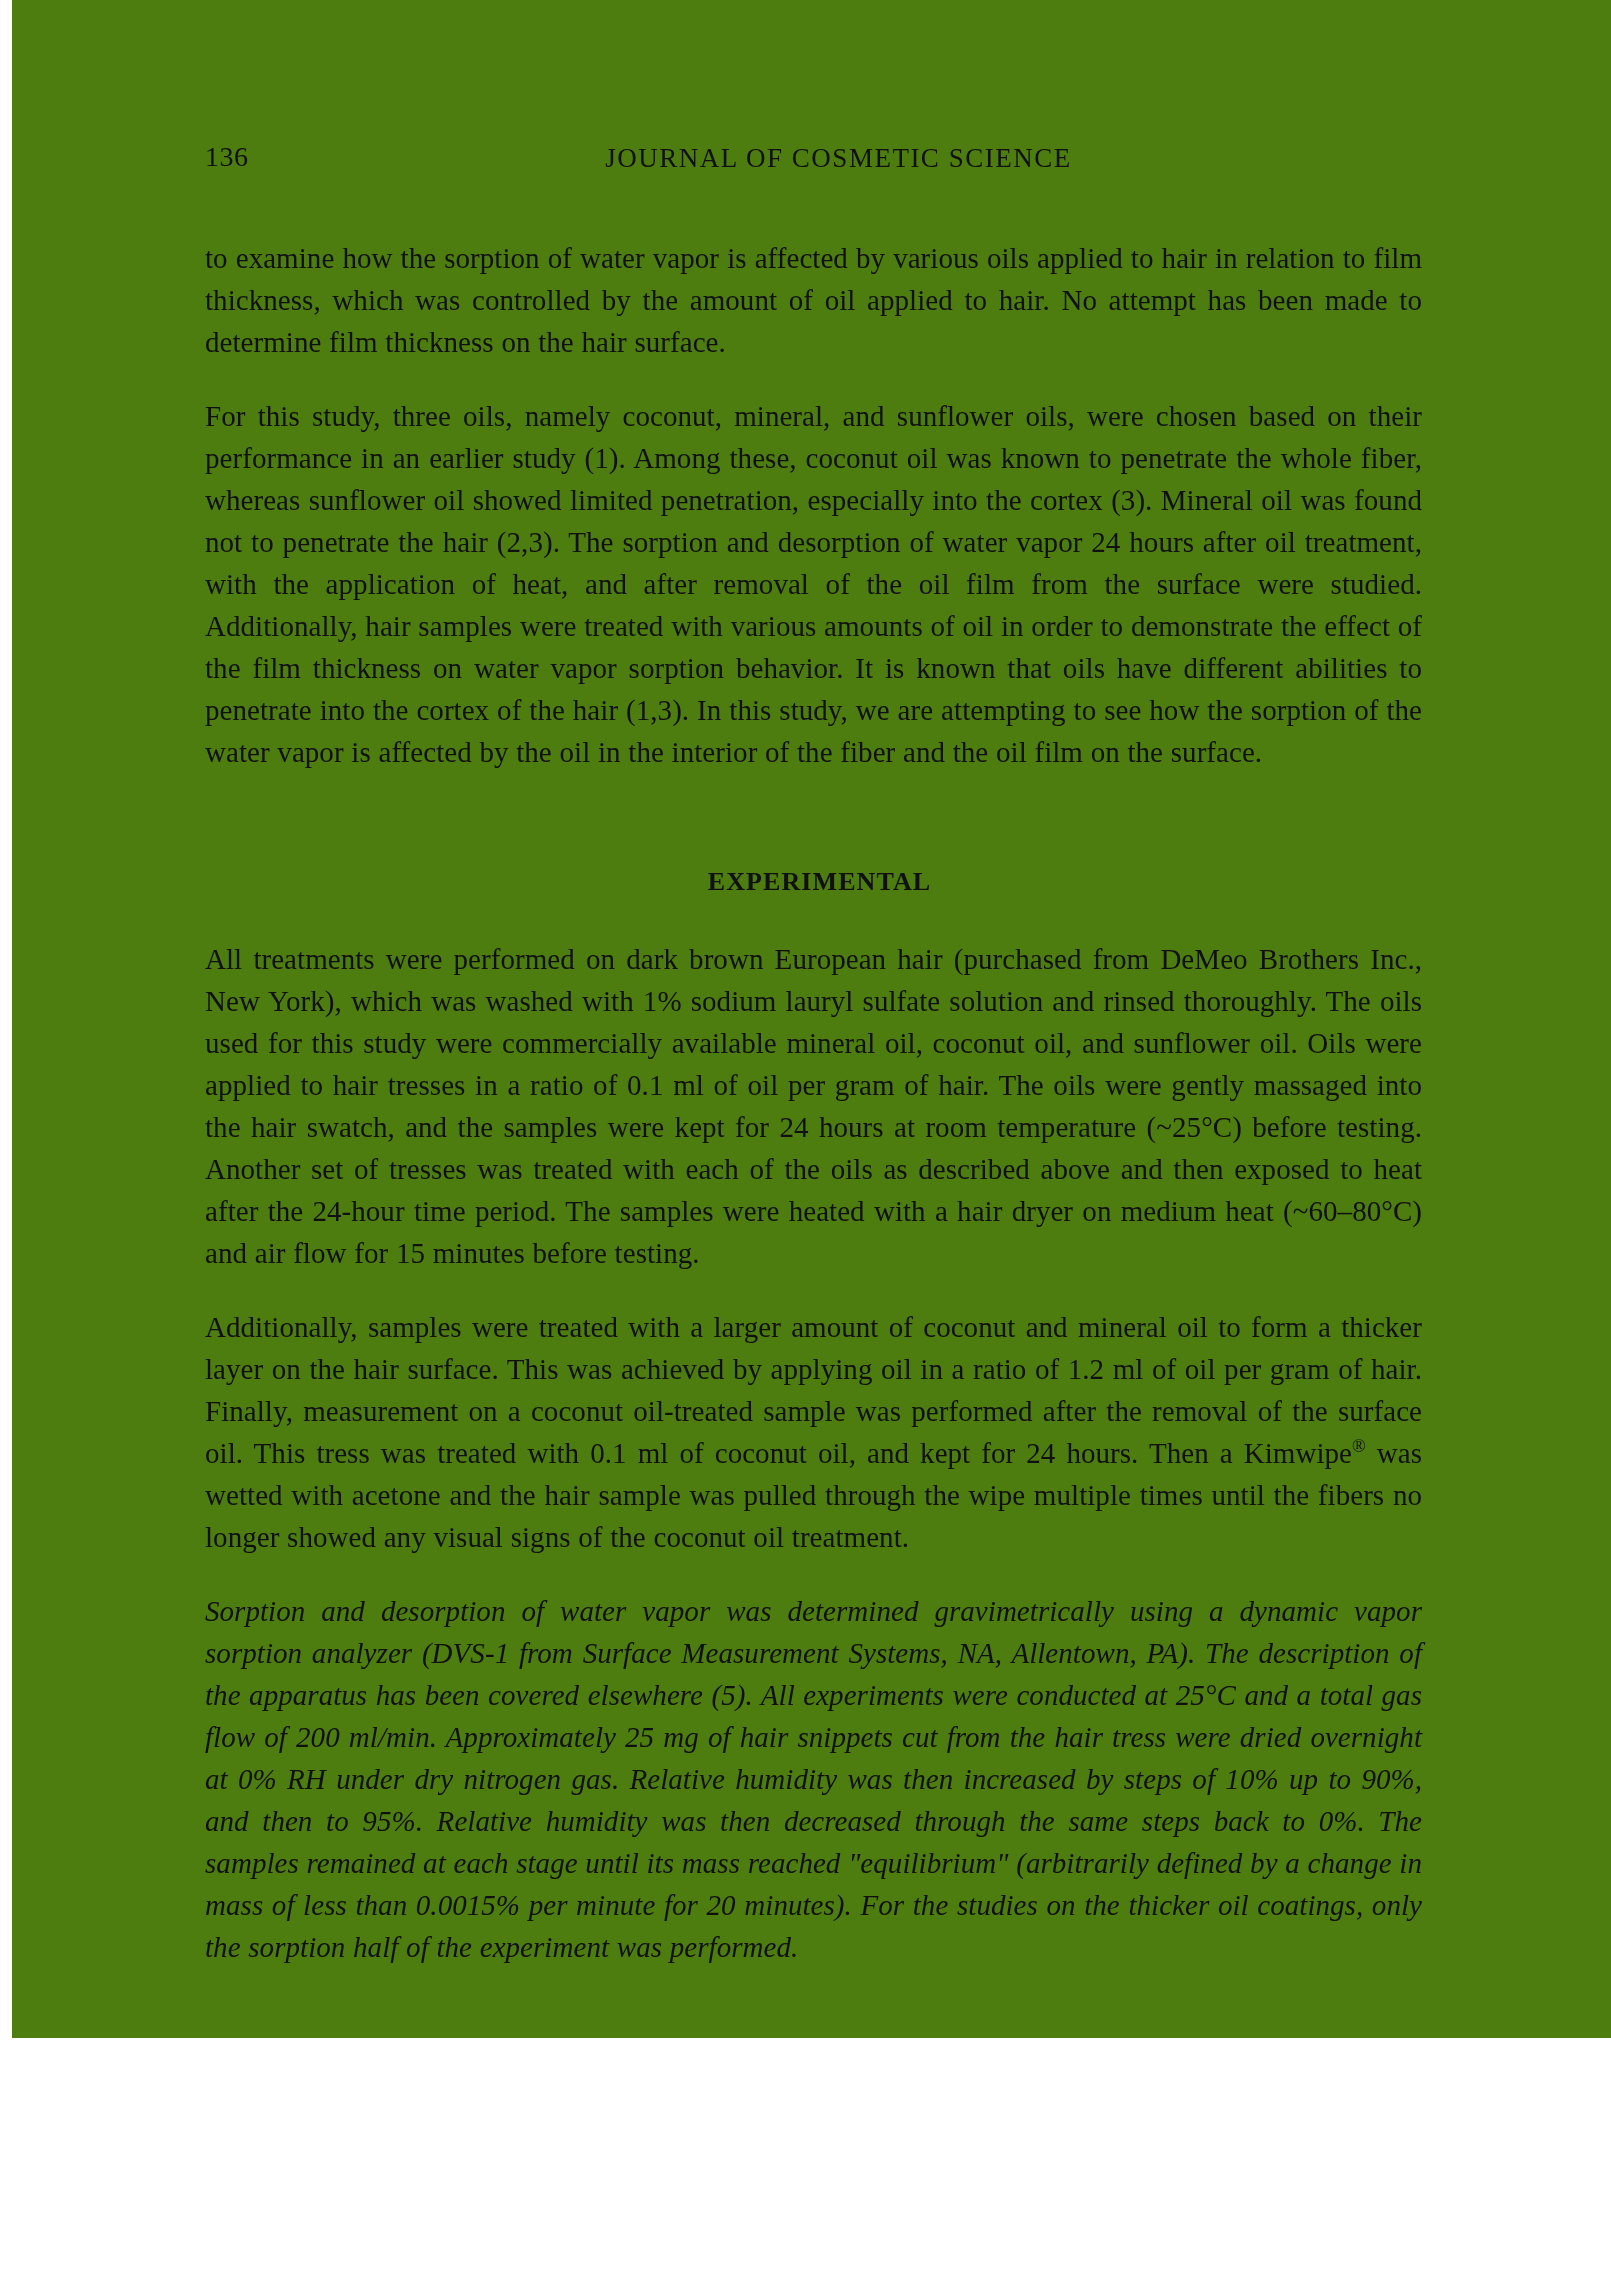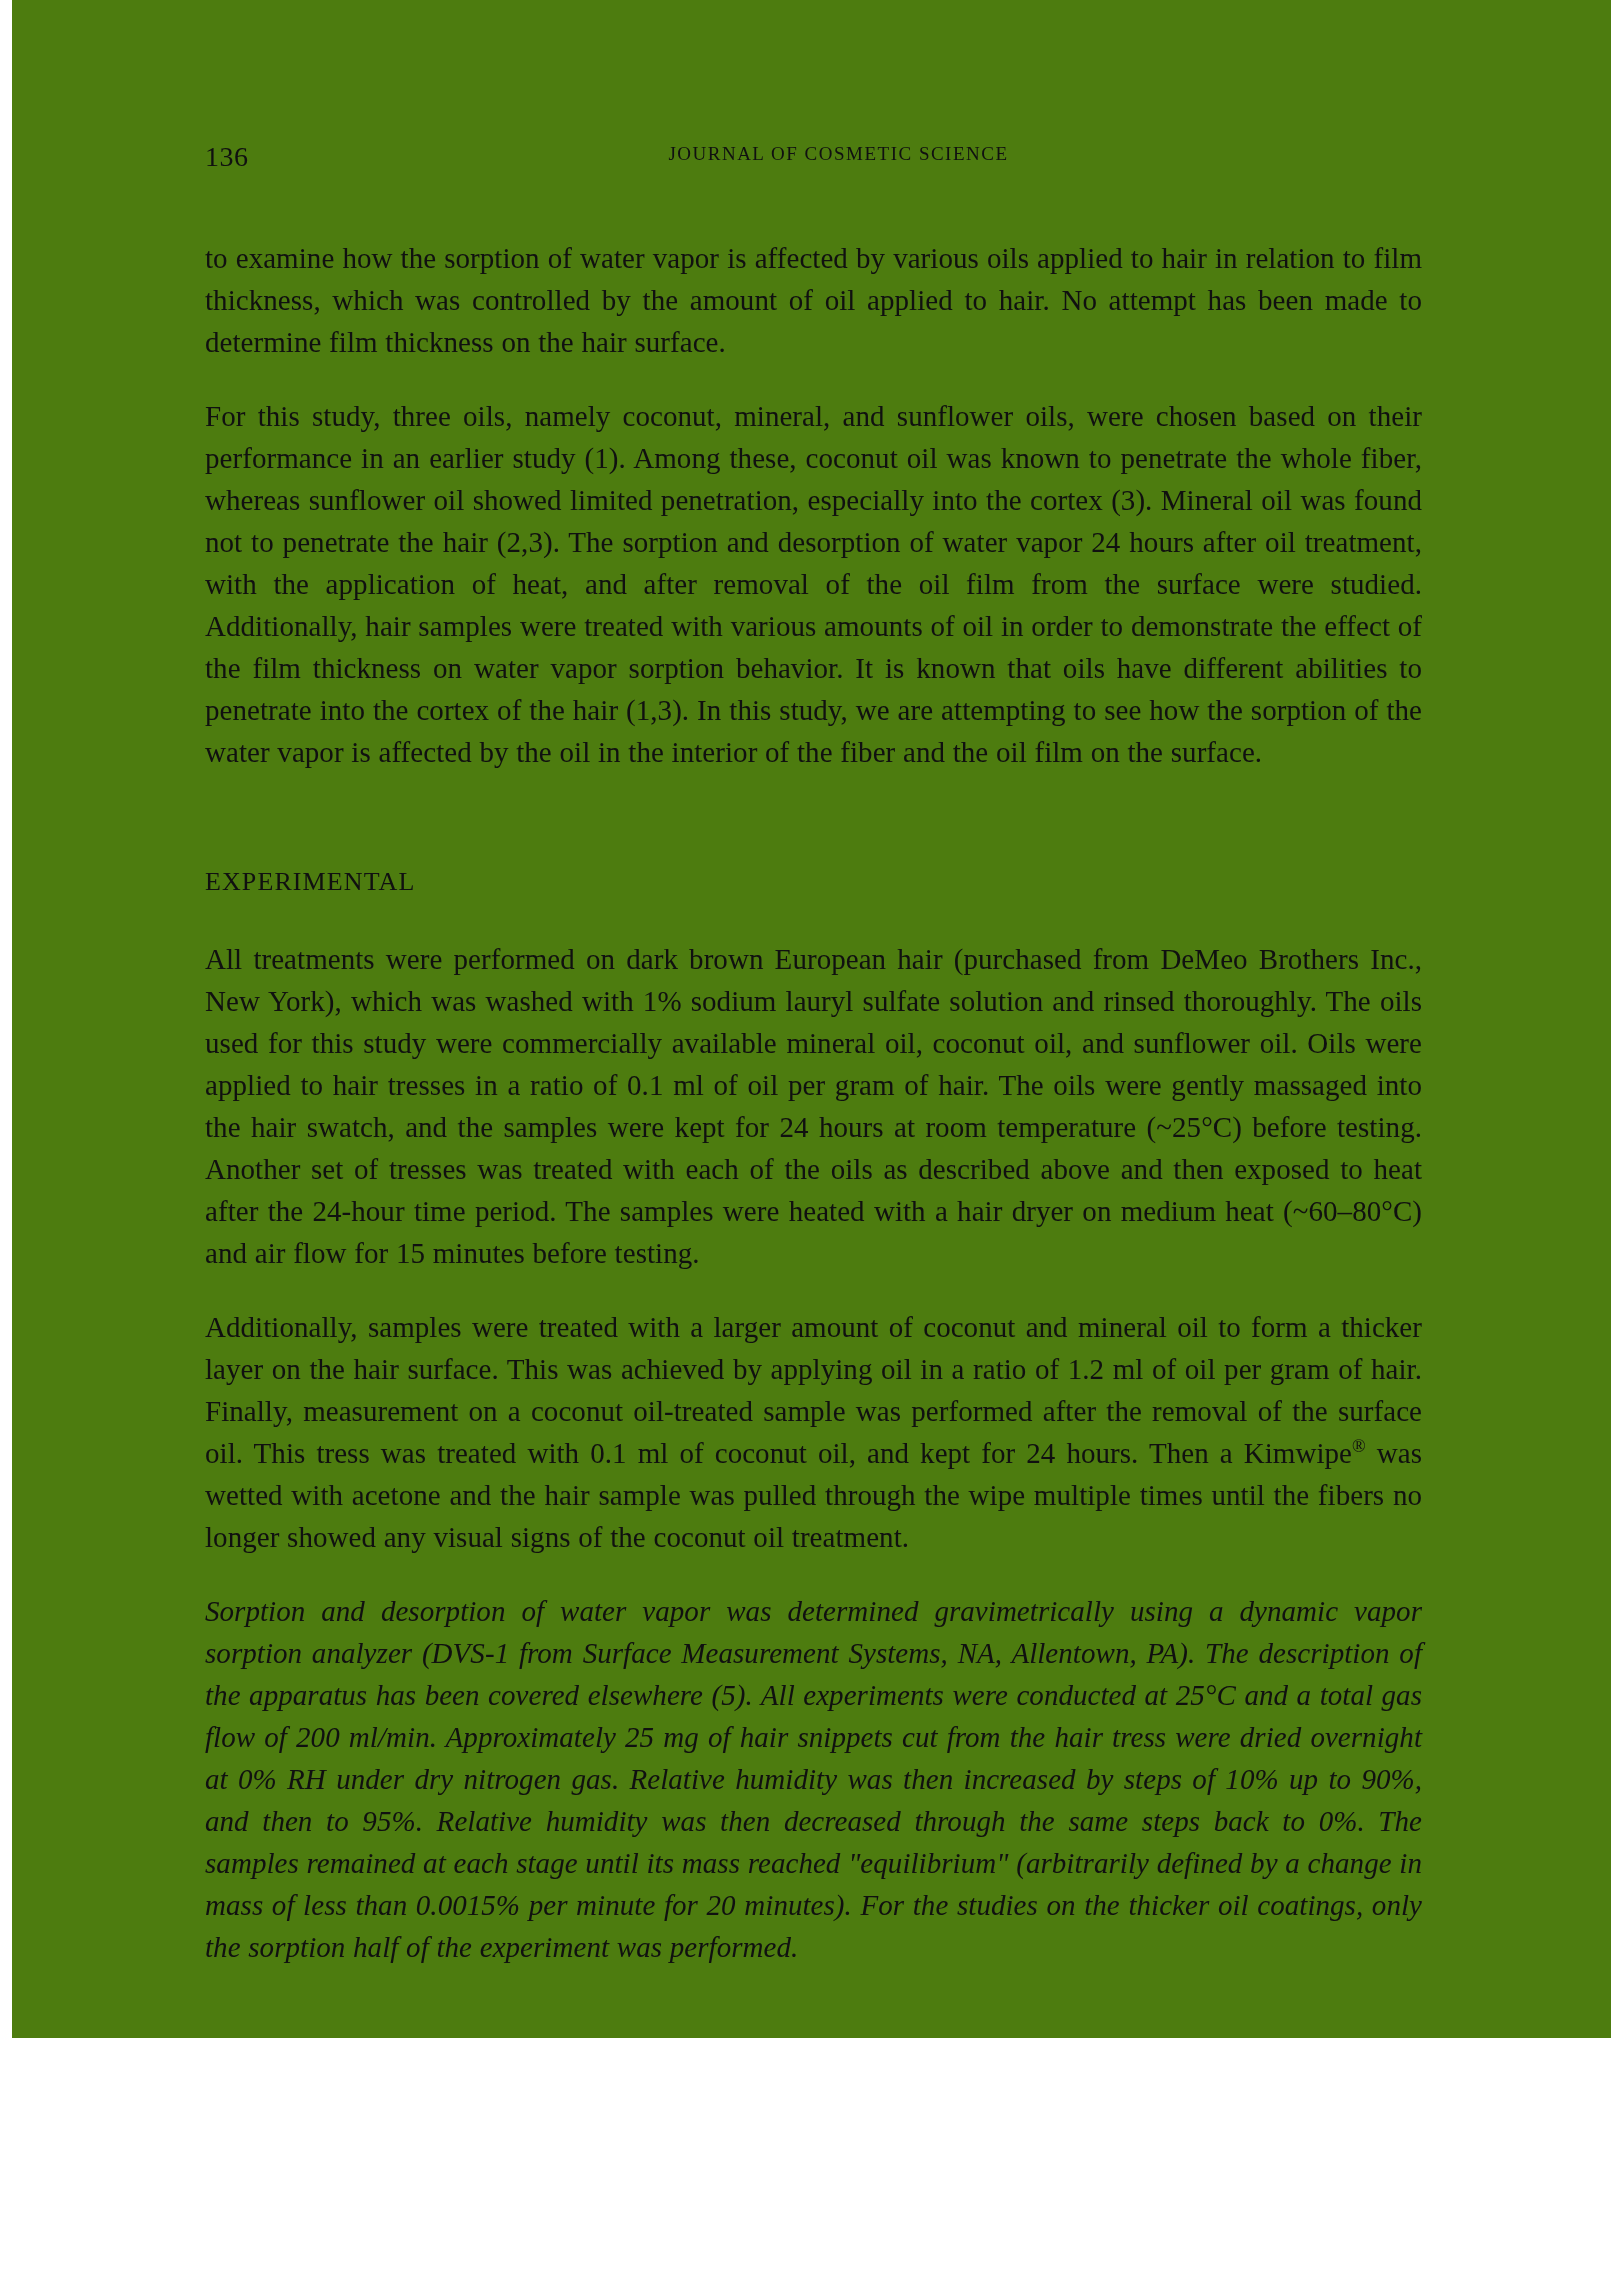--- a/index.html
+++ b/index.html
@@ -40,43 +40,44 @@
     top: 0;
     font-size: 28px;
     letter-spacing: 0.5px;
   }
   .journal-title {
     position: absolute;
     left: 0;
     right: 0;
     top: 1.9px;
     text-align: center;
-    font-size: 19px;
+    font-size: 27px;
     letter-spacing: 1.5px;
     padding-left: 38px;
   }
   p.para {
     font-size: 29px;
     line-height: 42px;
     text-align: justify;
     margin: 0 12px 32px 0;
     letter-spacing: 0.05px;
     word-spacing: 0.4px;
     -webkit-hyphens: none;
     hyphens: none;
   }
   p.para:last-child {
     margin-bottom: 0;
     font-style: italic;
   }
   .section-heading {
     font-size: 26px;
-    font-weight: normal;
+    font-weight: bold;
     letter-spacing: 1.1px;
     margin: 0 0 41px 0;
+    text-align: center;
   }
   .spacer-large {
     height: 62px;
   }
   sup {
     font-size: 0.62em;
     vertical-align: super;
     line-height: 0;
   }
 </style>

